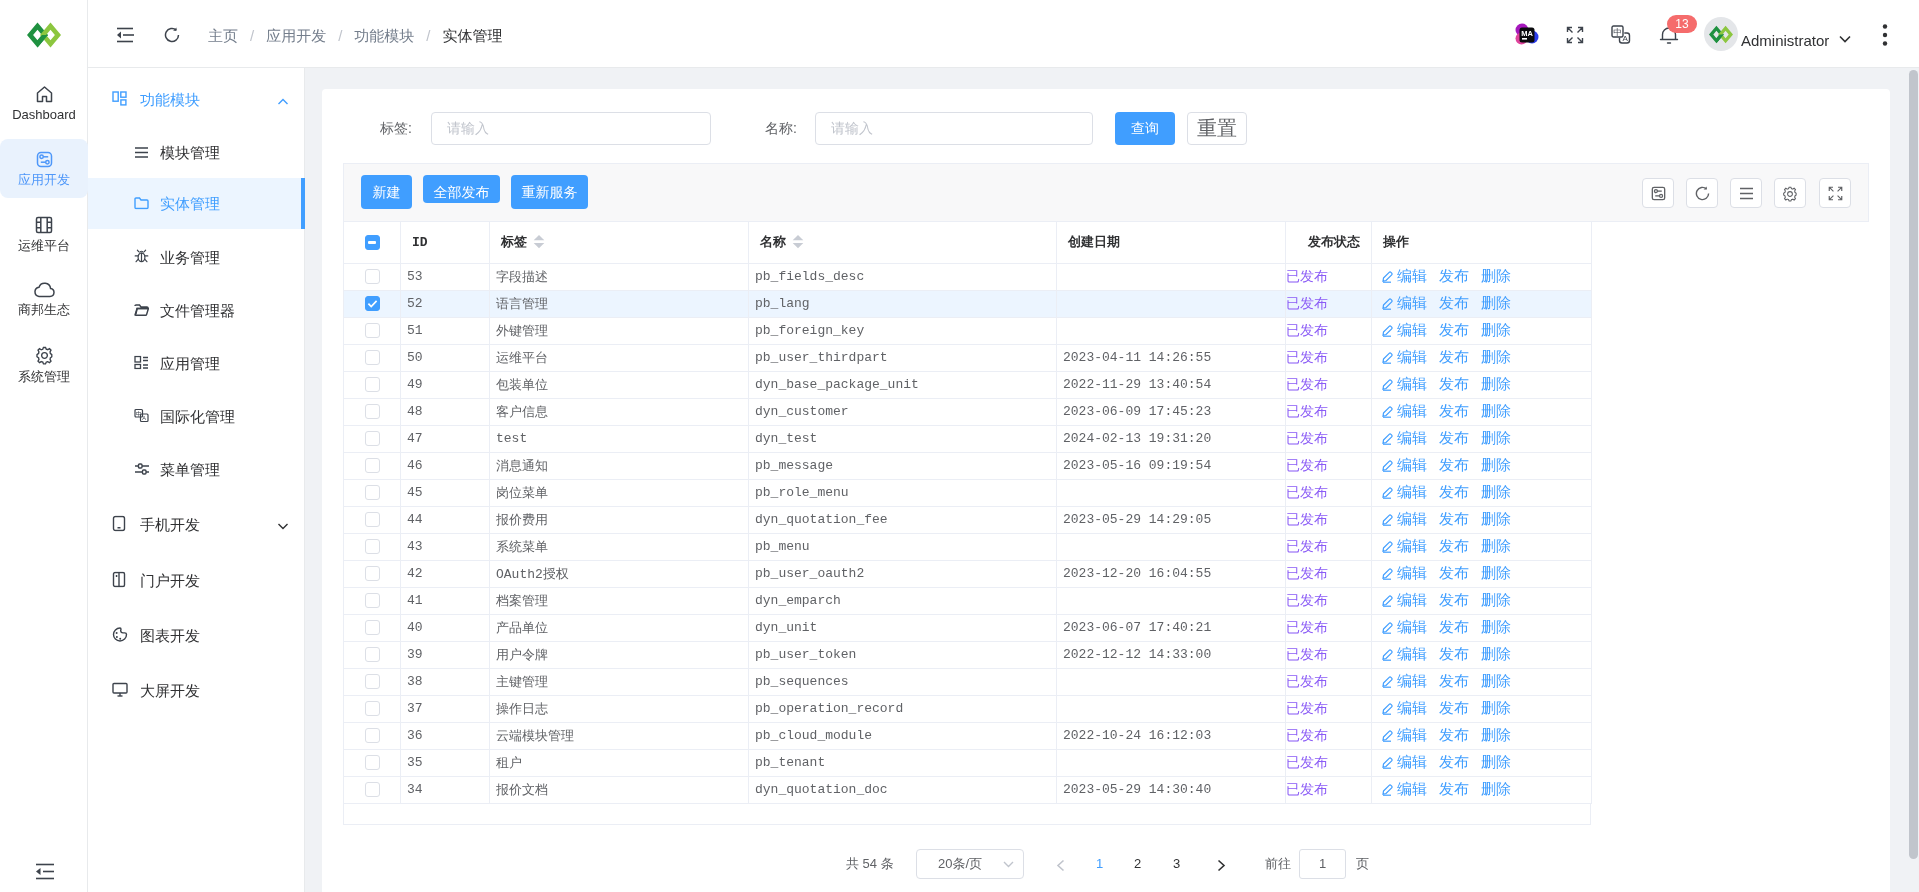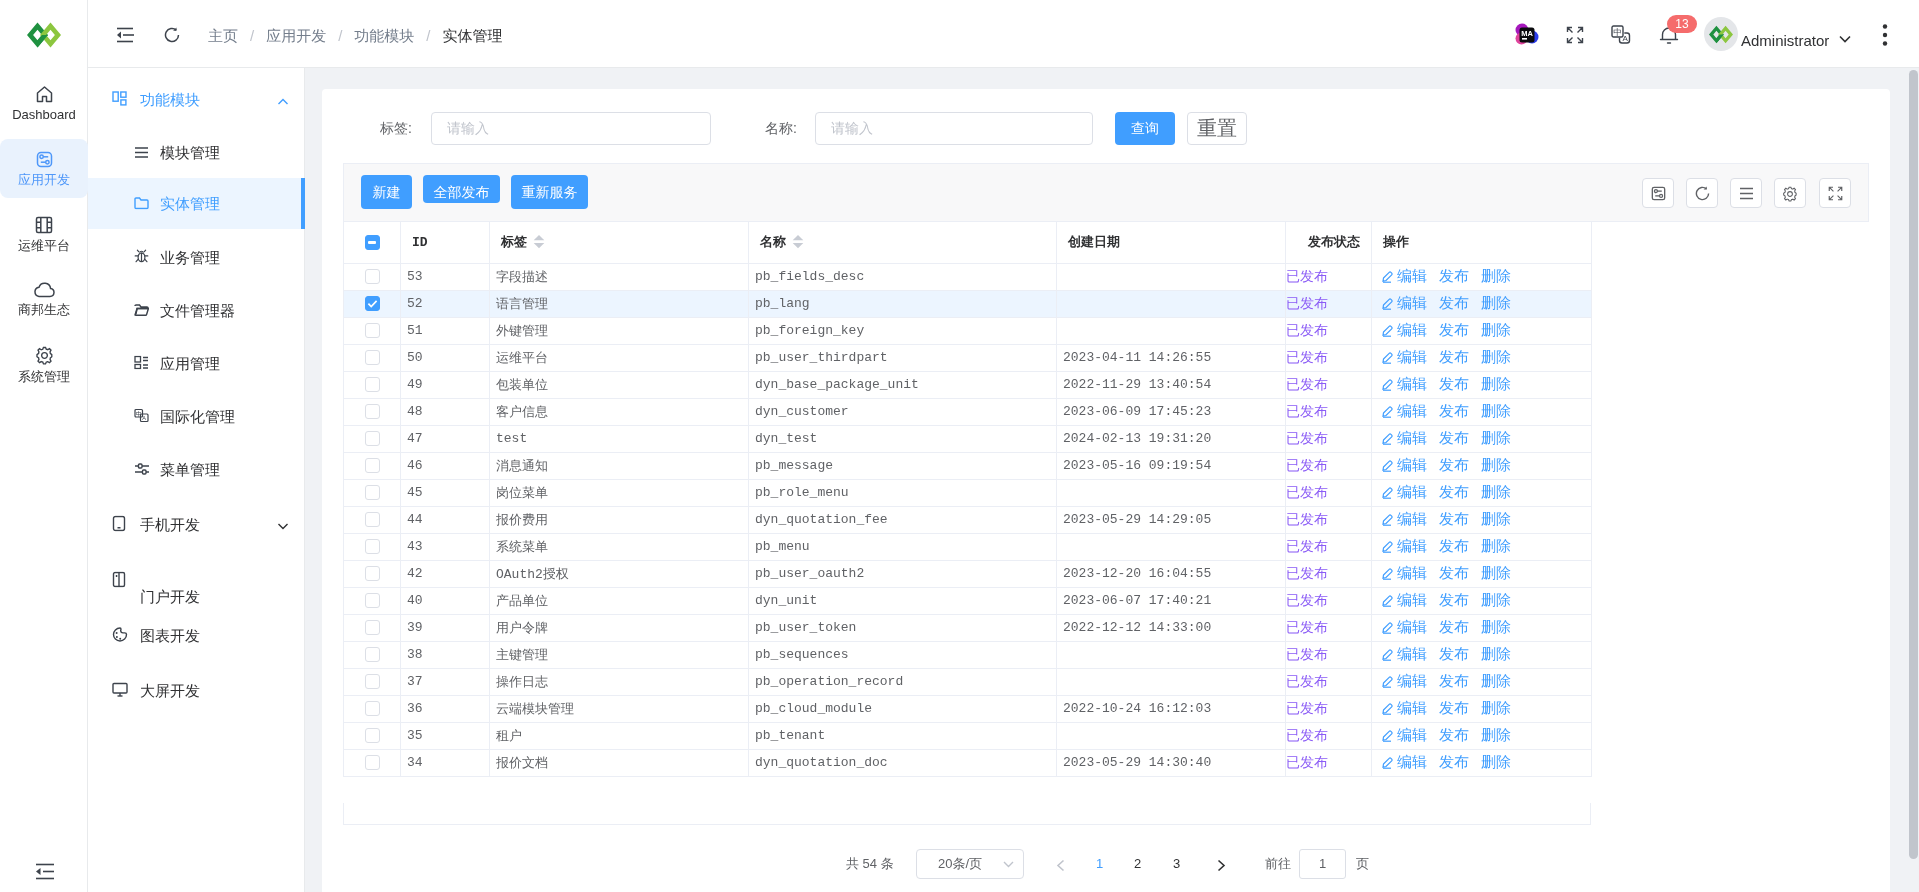--- a/index.html
+++ b/index.html
@@ -271,21 +271,21 @@
       </svg></span>
 </div>
 <div class="abs m2" style="left:88px;top:581px;height:0;">
   <span class="mic" style="left:24px;"><svg width="14" height="16" viewBox="0 0 14 16">
         <g fill="none" stroke="#3d434c" stroke-width="1.4">
           <rect x="1.5" y="1" width="11" height="14" rx="1.5"></rect>
           <path d="M7 1v14"></path>
           <path d="M3.8 4.5h1.5" stroke-width="1.8"></path>
         </g>
       </svg></span>
-  <span class="t" style="left:52px;margin-top:16px;">门户开发</span>
+  <span class="t" style="left:52px;">门户开发</span>
 </div>
 <div class="abs m2" style="left:88px;top:636px;height:0;">
   <span class="mic" style="left:24px;"><svg width="16" height="16" viewBox="0 0 16 16">
         <path d="M8 1.5a6.5 6.5 0 1 0 6.5 6.5c0-1-.8-1.6-1.8-1.6H11a2.3 2.3 0 0 1-2.3-2.3c0-.6.3-1 .3-1.4C9 1.9 8.6 1.5 8 1.5z" fill="none" stroke="#3d434c" stroke-width="1.4"></path>
         <circle cx="4.6" cy="6.5" r="1" fill="#3d434c"></circle>
         <circle cx="4.9" cy="10.5" r="1" fill="#3d434c"></circle>
         <circle cx="8.2" cy="12.2" r="1" fill="#3d434c"></circle>
       </svg></span>
   <span class="t" style="left:52px;">图表开发</span>
 </div>
@@ -507,20 +507,32 @@
         <td>pb_user_oauth2</td>
         <td>2023-12-20 16:04:55</td>
         <td class="st">已发布</td>
         <td class="op"><svg width="12" height="13" viewBox="0 0 12 13" style="vertical-align:-2px;margin-right:4px;">
             <path d="M2.5 8L8.2 2.3a1.2 1.2 0 0 1 1.7 0l.8.8a1.2 1.2 0 0 1 0 1.7L5 10.5l-3 .8z" fill="none" stroke="#409eff" stroke-width="1.2"></path>
             <path d="M2 12.2h8" stroke="#409eff" stroke-width="1.2"></path>
           </svg><span>编辑</span><span style="margin-left:12px;">发布</span><span style="margin-left:12px;">删除</span></td>
       </tr>
 <tr>
         <td class="c"><span class="cb"></span></td>
+        <td>41</td>
+        <td>档案管理</td>
+        <td>dyn_emparch</td>
+        <td></td>
+        <td class="st">已发布</td>
+        <td class="op"><svg width="12" height="13" viewBox="0 0 12 13" style="vertical-align:-2px;margin-right:4px;">
+            <path d="M2.5 8L8.2 2.3a1.2 1.2 0 0 1 1.7 0l.8.8a1.2 1.2 0 0 1 0 1.7L5 10.5l-3 .8z" fill="none" stroke="#409eff" stroke-width="1.2"></path>
+            <path d="M2 12.2h8" stroke="#409eff" stroke-width="1.2"></path>
+          </svg><span>编辑</span><span style="margin-left:12px;">发布</span><span style="margin-left:12px;">删除</span></td>
+      </tr>
+<tr>
+        <td class="c"><span class="cb"></span></td>
         <td>40</td>
         <td>产品单位</td>
         <td>dyn_unit</td>
         <td>2023-06-07 17:40:21</td>
         <td class="st">已发布</td>
         <td class="op"><svg width="12" height="13" viewBox="0 0 12 13" style="vertical-align:-2px;margin-right:4px;">
             <path d="M2.5 8L8.2 2.3a1.2 1.2 0 0 1 1.7 0l.8.8a1.2 1.2 0 0 1 0 1.7L5 10.5l-3 .8z" fill="none" stroke="#409eff" stroke-width="1.2"></path>
             <path d="M2 12.2h8" stroke="#409eff" stroke-width="1.2"></path>
           </svg><span>编辑</span><span style="margin-left:12px;">发布</span><span style="margin-left:12px;">删除</span></td>
       </tr>

